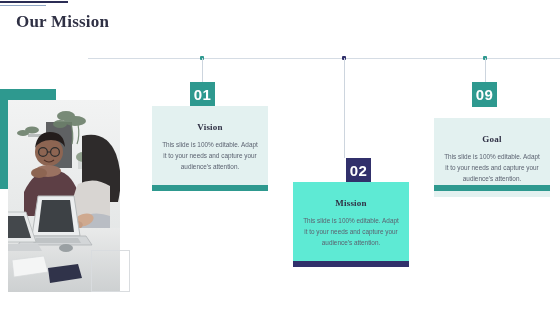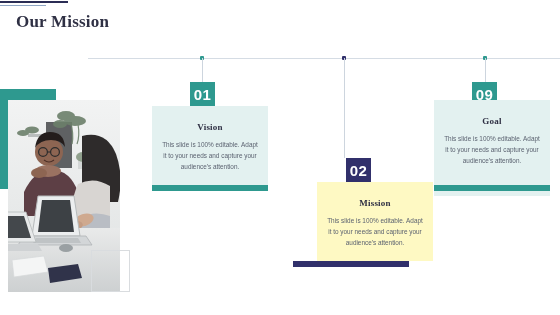--- a/index.html
+++ b/index.html
@@ -124,21 +124,21 @@
     height: 6px;
   }
 
   
   .teal-badge { background: #2e998f; }
   .teal-body  { background: #e3f1f0; }
   .teal-bar   { background: #2e998f; }
 
   
   .navy-badge { background: #31306b; margin-left: 14px; }
-  .navy-body  { background: #fef9c3; margin-left: 24px; }
+  .navy-body  { background: #5eead4; }
   .navy-bar   { background: #31306b; }
 </style>
 </head>
 <body>
 
 <div class="rule-navy"></div>
 <div class="rule-blue"></div>
 
 <div class="page-title">Our Mission</div>
 
@@ -250,18 +250,18 @@
   <div class="badge navy-badge" style="left:332px; top:158px;">02</div>
   <div class="card-body navy-body" style="left:293px; top:182px; width:116px; height:79px;">
     <div class="card-title">Mission</div>
     <p class="card-text">This slide is 100% editable. Adapt it to your needs and capture your audience's attention.</p>
   </div>
   <div class="card-bar navy-bar" style="left:293px; top:261px; width:116px;"></div>
 </div>
 
 <div class="card">
   <div class="badge teal-badge" style="left:472px; top:82px;">09</div>
-  <div class="card-body teal-body" style="left:434px; top:100px; width:116px; height:96px;">
+  <div class="card-body teal-body" style="left:434px; top:118px; width:116px; height:79px;">
     <div class="card-title">Goal</div>
     <p class="card-text">This slide is 100% editable. Adapt it to your needs and capture your audience's attention.</p>
   </div>
   <div class="card-bar teal-bar" style="left:434px; top:185px; width:116px;"></div>
 </div>
 
 </body></html>

